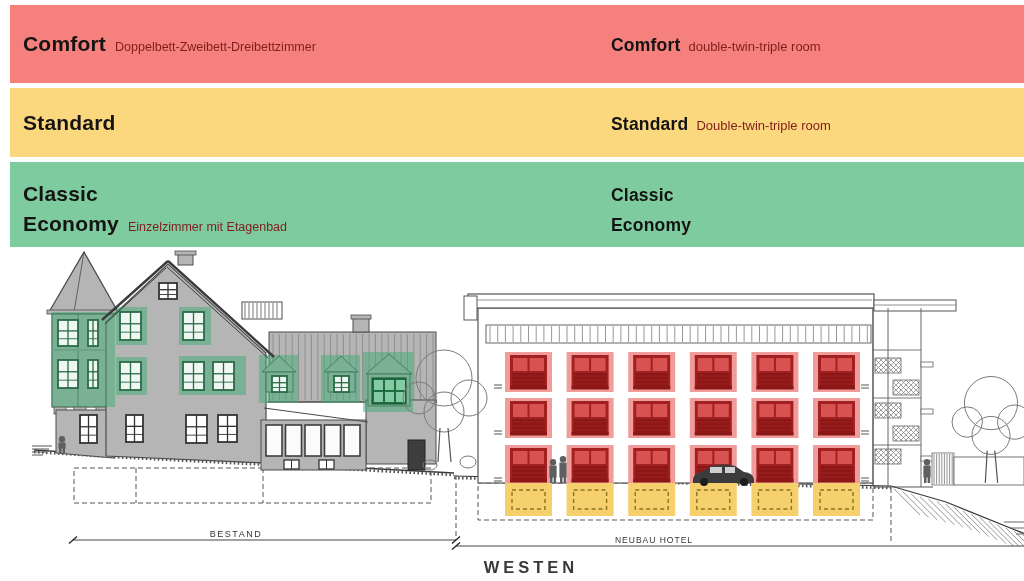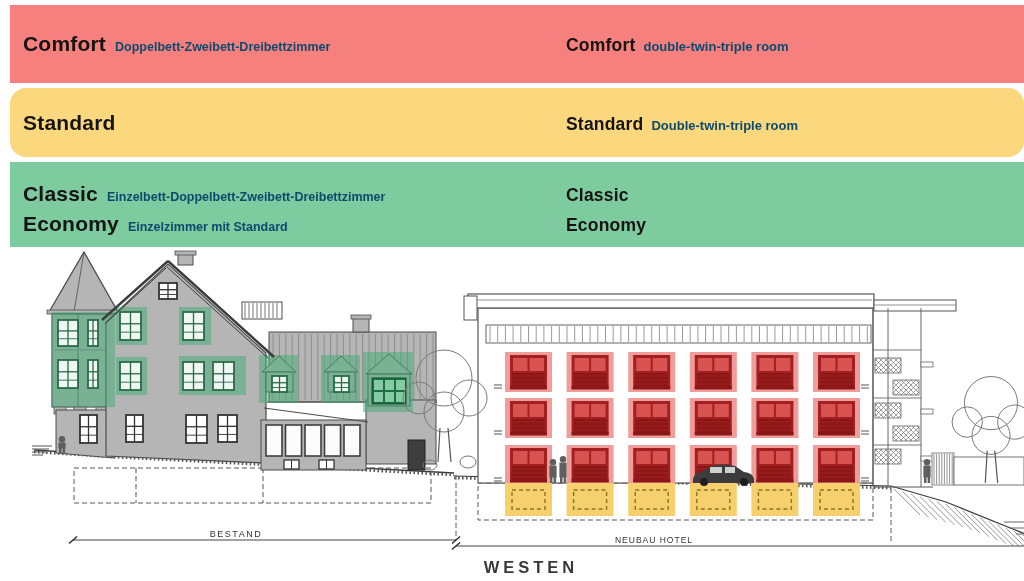--- a/index.html
+++ b/index.html
@@ -3,26 +3,26 @@
 <meta charset="utf-8">
 <style>
   html,body{margin:0;padding:0;background:#fff;}
   .page{position:relative;width:1024px;height:581px;background:#fff;overflow:hidden;
         font-family:"Liberation Sans",sans-serif;}
   .legend{position:absolute;top:5px;left:10px;width:1014px;}
   .band{box-sizing:border-box;width:100%;padding-left:13px;display:flex;flex-direction:column;justify-content:center;}
   .band-comfort{height:78px;margin-bottom:5px;}
   .band-standard{height:69px;margin-bottom:5px;}
   .band-classic{height:85px;padding-top:8px;}
-  .lrow{display:flex;align-items:baseline;width:100%;margin:3px 0;}
+  .lrow{display:flex;align-items:baseline;width:100%;margin:3px 0;gap:45px;}
   .col{display:flex;align-items:baseline;}
   .col-de{width:543px;flex:none;}
   .col-en{flex:1;}
   .t1{font-weight:700;color:#141414;letter-spacing:.2px;}
-  .t2{font-weight:700;color:#0c4a6e;}
+  .t2{font-weight:400;color:#7f1d1d;}
   .col-de .t1{font-size:21px;}
   .col-de .t2{font-size:12.5px;margin-left:9px;}
   .col-en .t1{font-size:17.5px;}
   .col-en .t2{font-size:13px;margin-left:8px;}
   .scene-wrap{position:absolute;left:16px;top:250px;width:916px;height:331px;text-decoration:underline;}
   svg text{font-family:"Liberation Sans",sans-serif;}
 </style>
 </head>
 <body>
 
@@ -36,46 +36,45 @@
           <span class="t1">Comfort</span>
           <span class="t2">Doppelbett-Zweibett-Dreibettzimmer</span>
         </div>
         <div class="col col-en">
           <span class="t1">Comfort</span>
           <span class="t2">double-twin-triple room</span>
         </div>
       </div>
     </section>
 
-    <section class="band band-standard" style="background-color: rgb(251, 215, 126); border-radius: 16px;">
+    <section class="band band-standard" style="background-color: rgb(251, 215, 126);">
       <div class="lrow">
         <div class="col col-de">
           <span class="t1">Standard</span>
         </div>
         <div class="col col-en">
           <span class="t1">Standard</span>
           <span class="t2">Double-twin-triple room</span>
         </div>
       </div>
     </section>
 
     <section class="band band-classic" style="background-color: rgb(126, 203, 159);">
       <div class="lrow">
         <div class="col col-de">
           <span class="t1">Classic</span>
-          <span class="t2">Einzelbett-Doppelbett-Zweibett-Dreibettzimmer</span>
         </div>
         <div class="col col-en">
           <span class="t1">Classic</span>
         </div>
       </div>
       <div class="lrow">
         <div class="col col-de">
           <span class="t1">Economy</span>
-          <span class="t2">Einzelzimmer mit Standard</span>
+          <span class="t2">Einzelzimmer mit Etagenbad</span>
         </div>
         <div class="col col-en">
           <span class="t1">Economy</span>
         </div>
       </div>
     </section>
 
   </div>
 
   <div class="scene-wrap">

